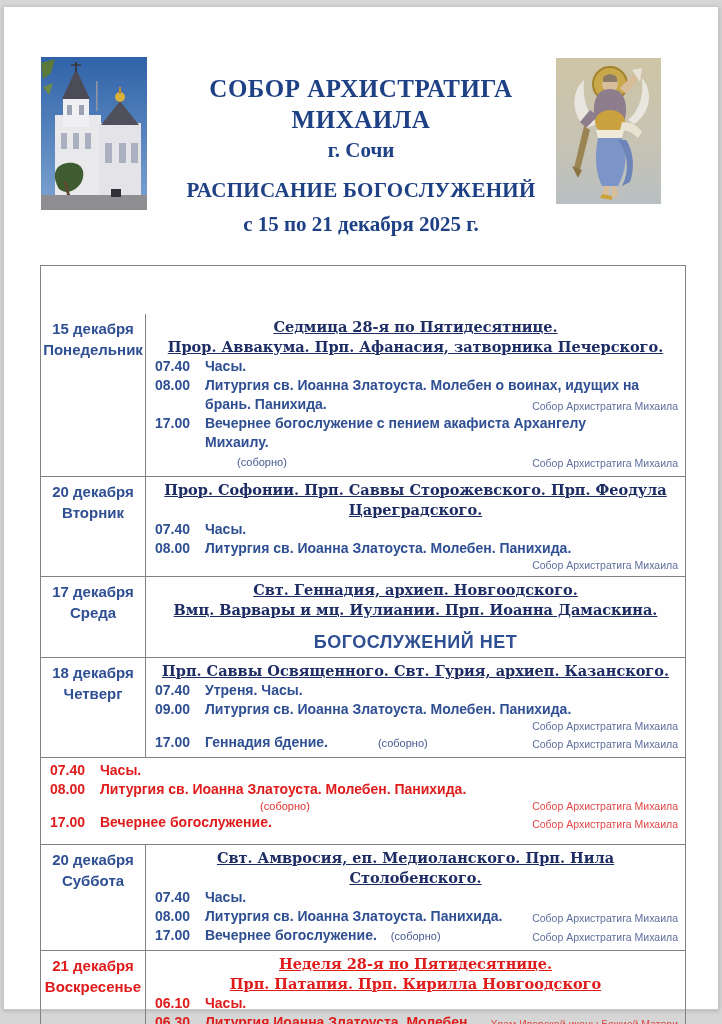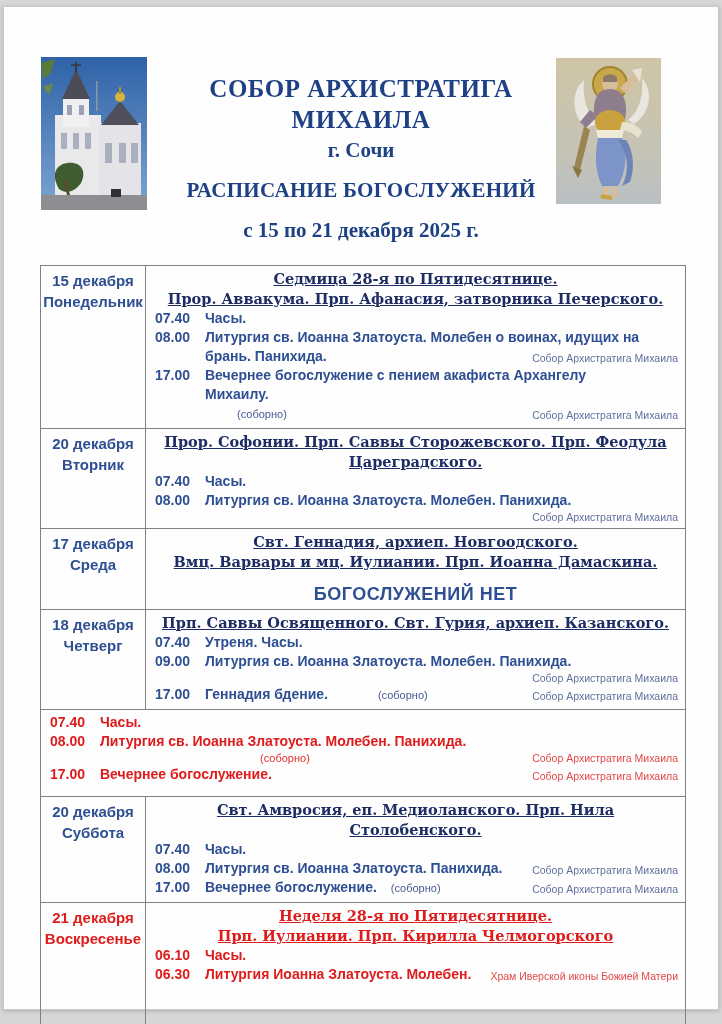--- a/index.html
+++ b/index.html
@@ -18,21 +18,21 @@
   .photo-frame{position:absolute;left:37px;top:50px;width:106px;height:153px;}
   .icon-frame{position:absolute;left:552px;top:51px;width:105px;height:146px;}
   .photo-frame svg,.icon-frame svg{display:block;width:100%;height:100%;}
   .titles{
     text-align:center;padding-top:66px;
     font-family:"Liberation Serif", serif;font-weight:bold;color:#1e4084;
   }
   .title-l1,.title-l2{font-size:25px;line-height:31px;letter-spacing:0.5px;}
   .title-city{font-size:21px;line-height:30px;}
   .title-sub{font-size:21px;line-height:26px;margin-top:12px;letter-spacing:0.3px;}
-  .title-period{font-size:21px;line-height:26px;margin-top:14px;}
+  .title-period{font-size:21px;line-height:26px;margin-top:8px;}
   
   .table{
     margin:22px 32px 0 36px;
     border:1px solid #828282;
   }
   .row{display:flex;border-top:1px solid #828282;}
   .row:first-child{border-top:none;}
   .date-cell{
     width:104px;flex:none;border-right:1px solid #828282;
     text-align:center;padding-top:4px;
@@ -66,21 +66,21 @@
   }
   
   .blue .date-cell,.blue .svc-line,.blue .no-services{color:#2f4f93;}
   .blue .feast{color:#1d2c63;}
   .blue .place{color:#60709d;}
   .blue .note{color:#44598f;}
   .red .date-cell,.red .svc-line,.red .feast,.red .no-services{color:#df1b1b;}
   .red .place{color:#e34848;}
   .red .note{color:#e03030;}
   
-  .r0{min-height:130px;} .r1{min-height:66px;} .r2{min-height:80px;}
+  .r0{min-height:130px;margin-top:48px;} .r1{min-height:66px;} .r2{min-height:80px;}
   .r3{min-height:86px;} .r4{min-height:86px;} .r5{min-height:64px;}
   .r6{min-height:148px;}
 </style>
 </head>
 <body>
 
 <div class="sheet">
 
   <div class="header">
     <div class="photo-frame">
@@ -295,21 +295,21 @@
       </div>
     </div>
 
     <div class="row red r6">
       <div class="date-cell">
         <div>21 декабря</div>
         <div>Воскресенье</div>
       </div>
       <div class="svc-cell">
         <div class="feast">Неделя 28-я по Пятидесятнице.</div>
-        <div class="feast">Прп. Иулиании. Прп. Кирилла Челмогорского</div>
+        <div class="feast">Прп. Патапия. Прп. Кирилла Новгоодского</div>
         <div class="svc-line">
           <span class="time">06.10</span>
           <span class="txt">Часы.</span>
         </div>
         <div class="svc-line">
           <span class="time">06.30</span>
           <span class="txt">Литургия Иоанна Златоуста. Молебен.</span>
           <span class="place">Храм Иверской иконы Божией Матери</span>
         </div>
 

